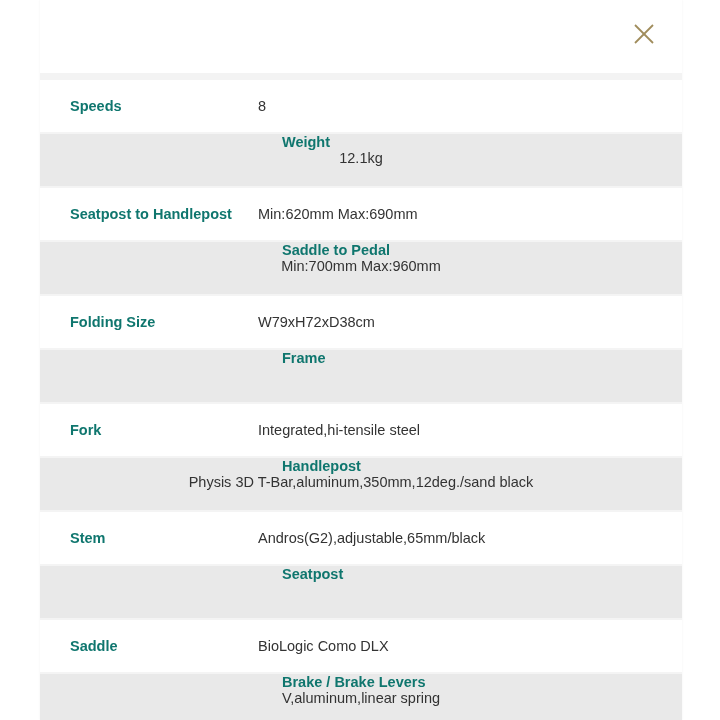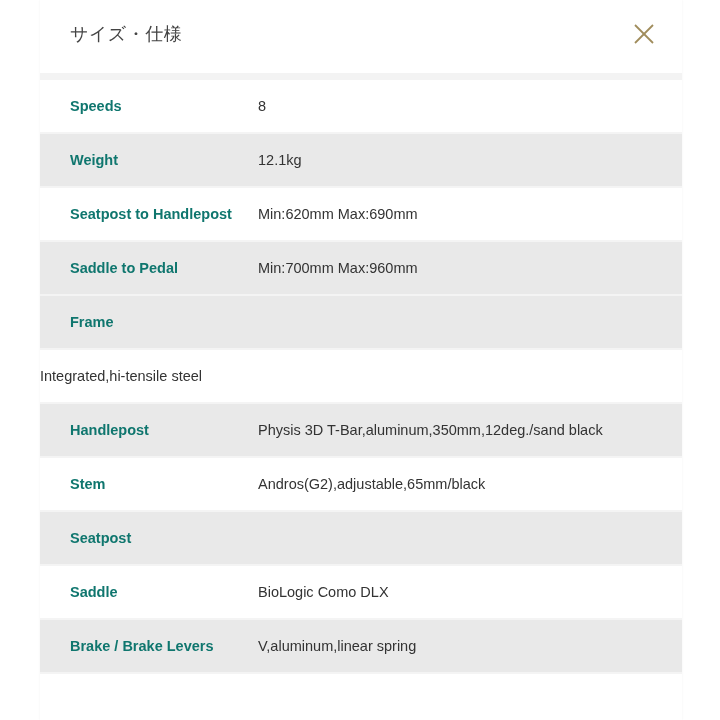--- a/index.html
+++ b/index.html
@@ -25,30 +25,29 @@
     position: absolute; left: 592px; top: 22px; width: 24px; height: 24px;
     cursor: pointer;
   }
   .header-band { height: 7px; background: #f3f3f3; }
   .rows { }
   .row {
     height: 52px; display: flex; align-items: center;
     border-bottom: 2px solid #f4f4f4;
     font-size: 14.5px;
   }
-  .row.alt { background: #e9e9e9; }
+  .row.alt { background: #e9e9e9; flex-direction: column; }
   .label { width: 188px; padding-left: 30px; font-weight: bold; color: #0f766e; box-sizing: content-box; }
   .value { color: #333; }
 </style>
 </head>
 <body>
 
 <div class="panel">
   <div class="header">
-    <div class="title">サイズ・仕様</div>
     <div class="close">
       <svg width="24" height="24" viewBox="0 0 24 24">
         <line x1="3" y1="3" x2="21" y2="21" stroke="#a08c5b" stroke-width="1.8"></line>
         <line x1="21" y1="3" x2="3" y2="21" stroke="#a08c5b" stroke-width="1.8"></line>
       </svg>
     </div>
   </div>
   <div class="header-band"></div>
   <div class="rows" id="rows">
       <div class="row">
@@ -60,24 +59,29 @@
         <div class="value">12.1kg</div>
       </div>
       <div class="row">
         <div class="label">Seatpost to Handlepost</div>
         <div class="value">Min:620mm Max:690mm</div>
       </div>
       <div class="row alt">
         <div class="label">Saddle to Pedal</div>
         <div class="value">Min:700mm Max:960mm</div>
       </div>
+      <div class="row">
+        <div class="label">Folding Size</div>
+        <div class="value">W79xH72xD38cm</div>
+      </div>
       <div class="row alt">
         <div class="label">Frame</div>
       </div>
       <div class="row">
+        <div class="label">Fork</div>
         <div class="value">Integrated,hi-tensile steel</div>
       </div>
       <div class="row alt">
         <div class="label">Handlepost</div>
         <div class="value">Physis 3D T-Bar,aluminum,350mm,12deg./sand black</div>
       </div>
       <div class="row">
         <div class="label">Stem</div>
         <div class="value">Andros(G2),adjustable,65mm/black</div>
       </div>

